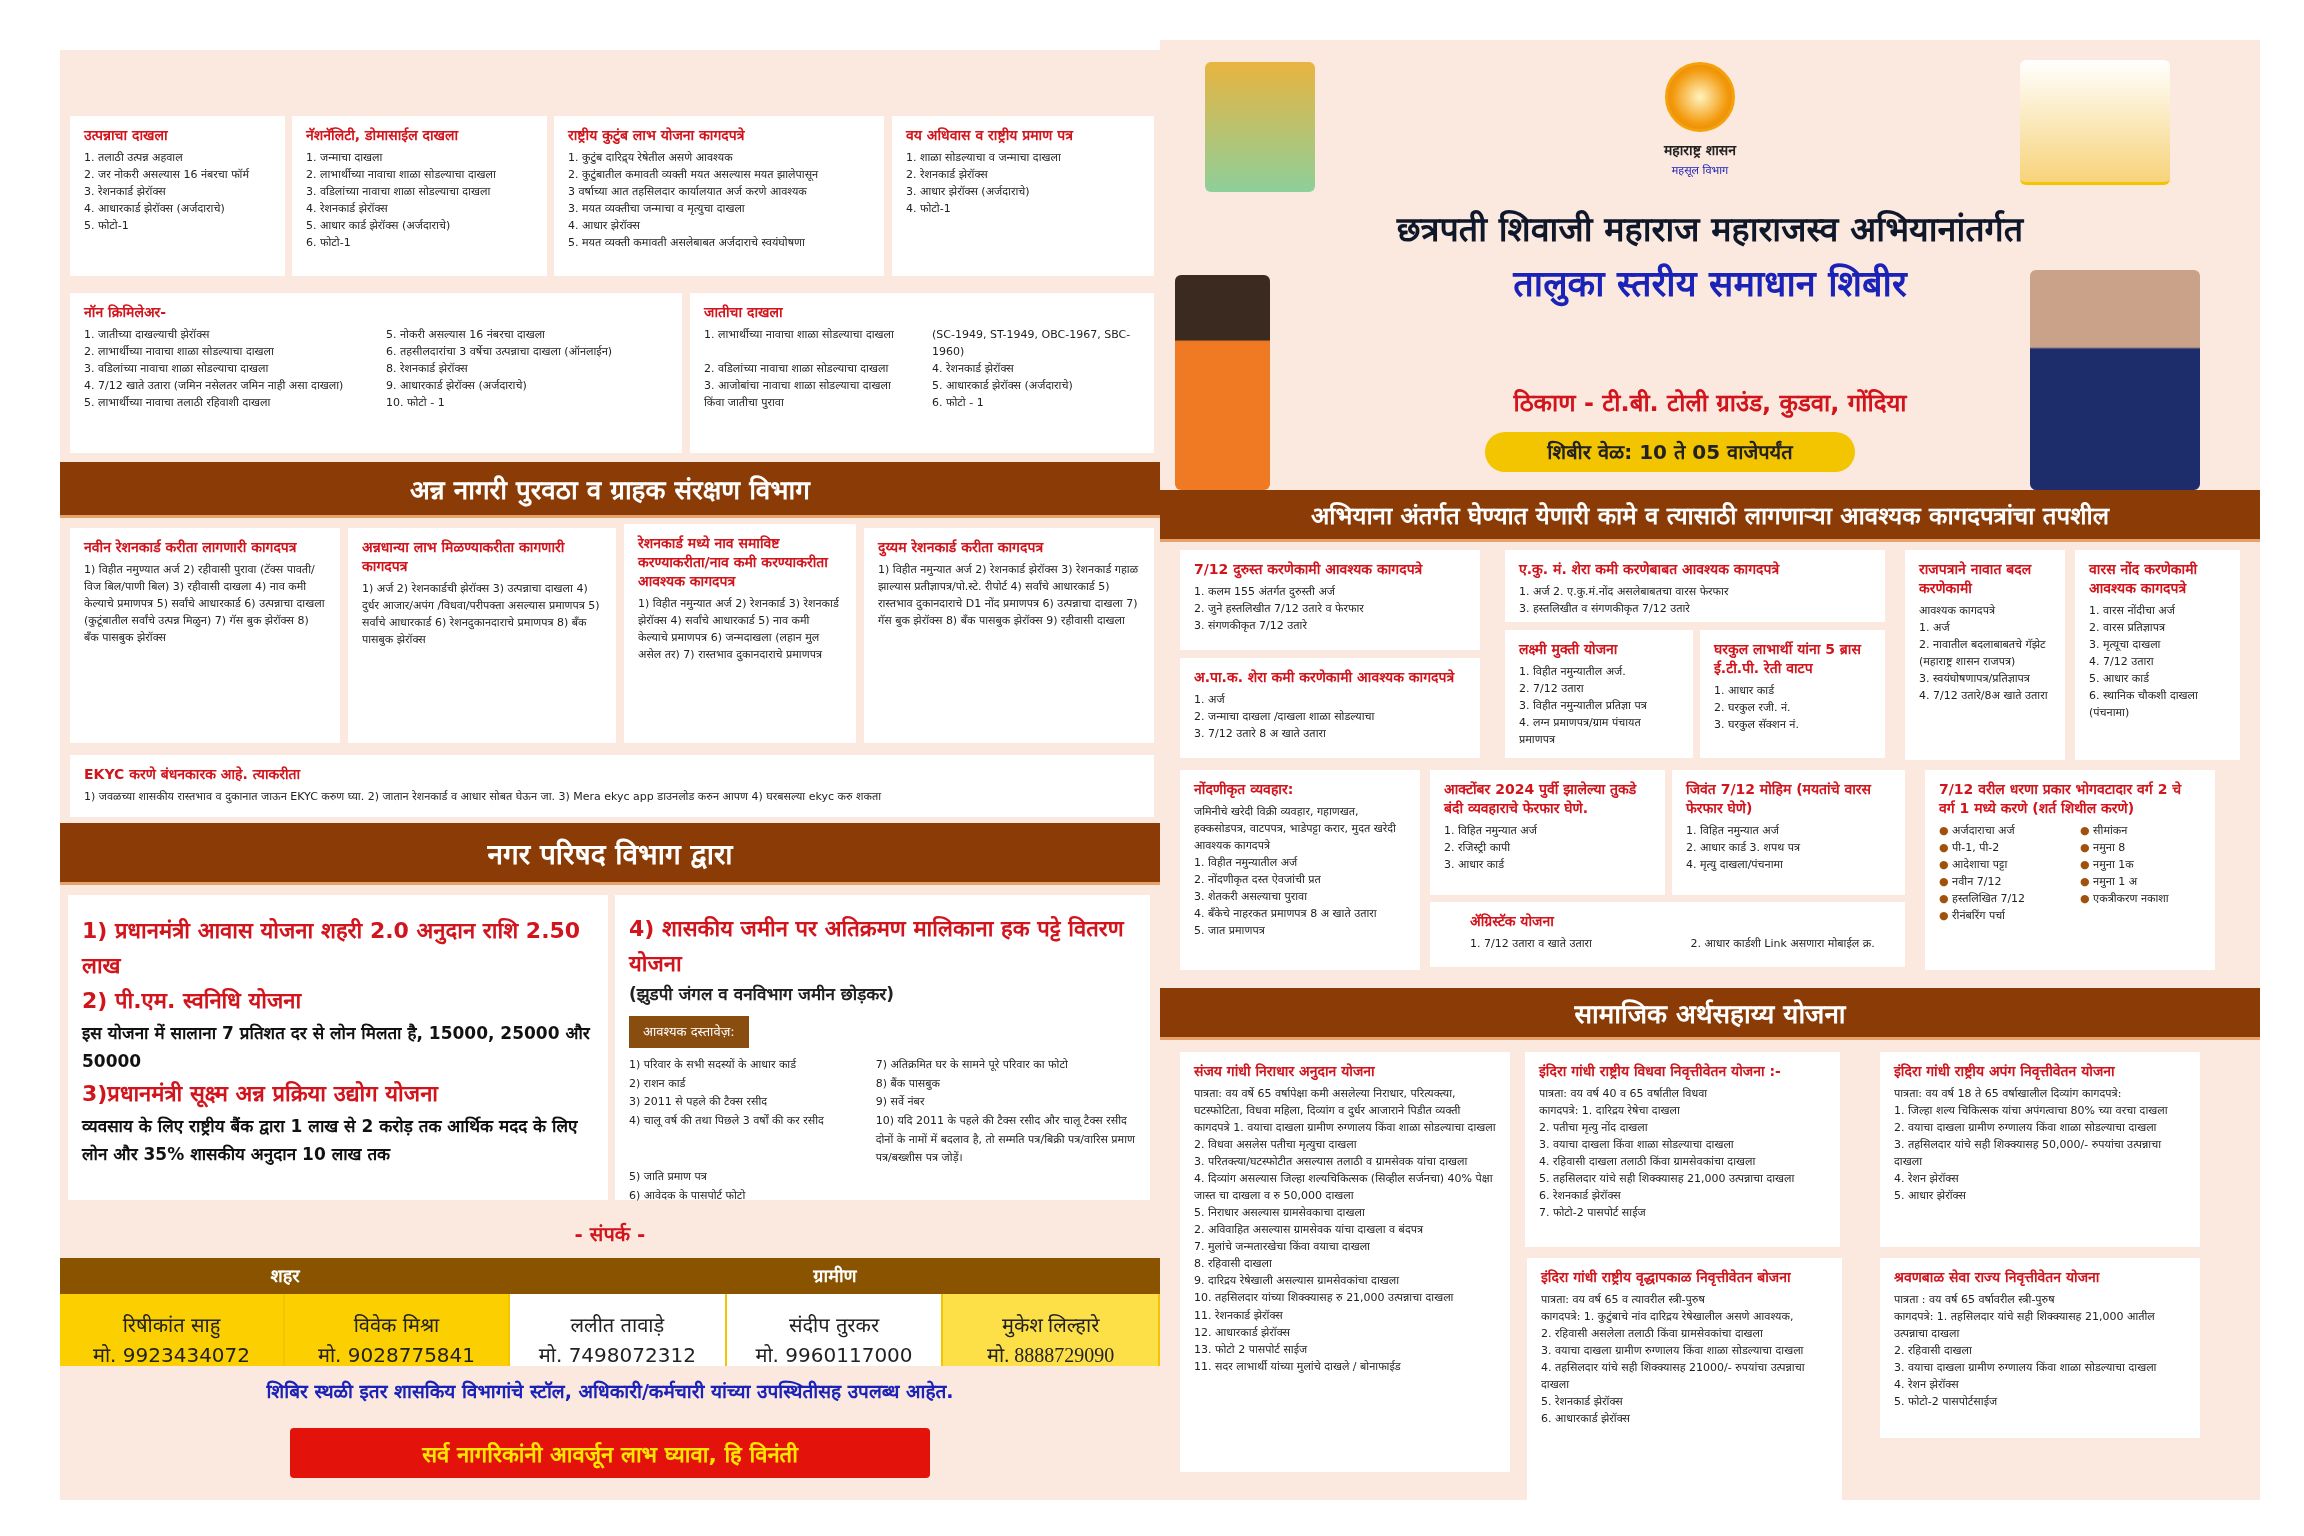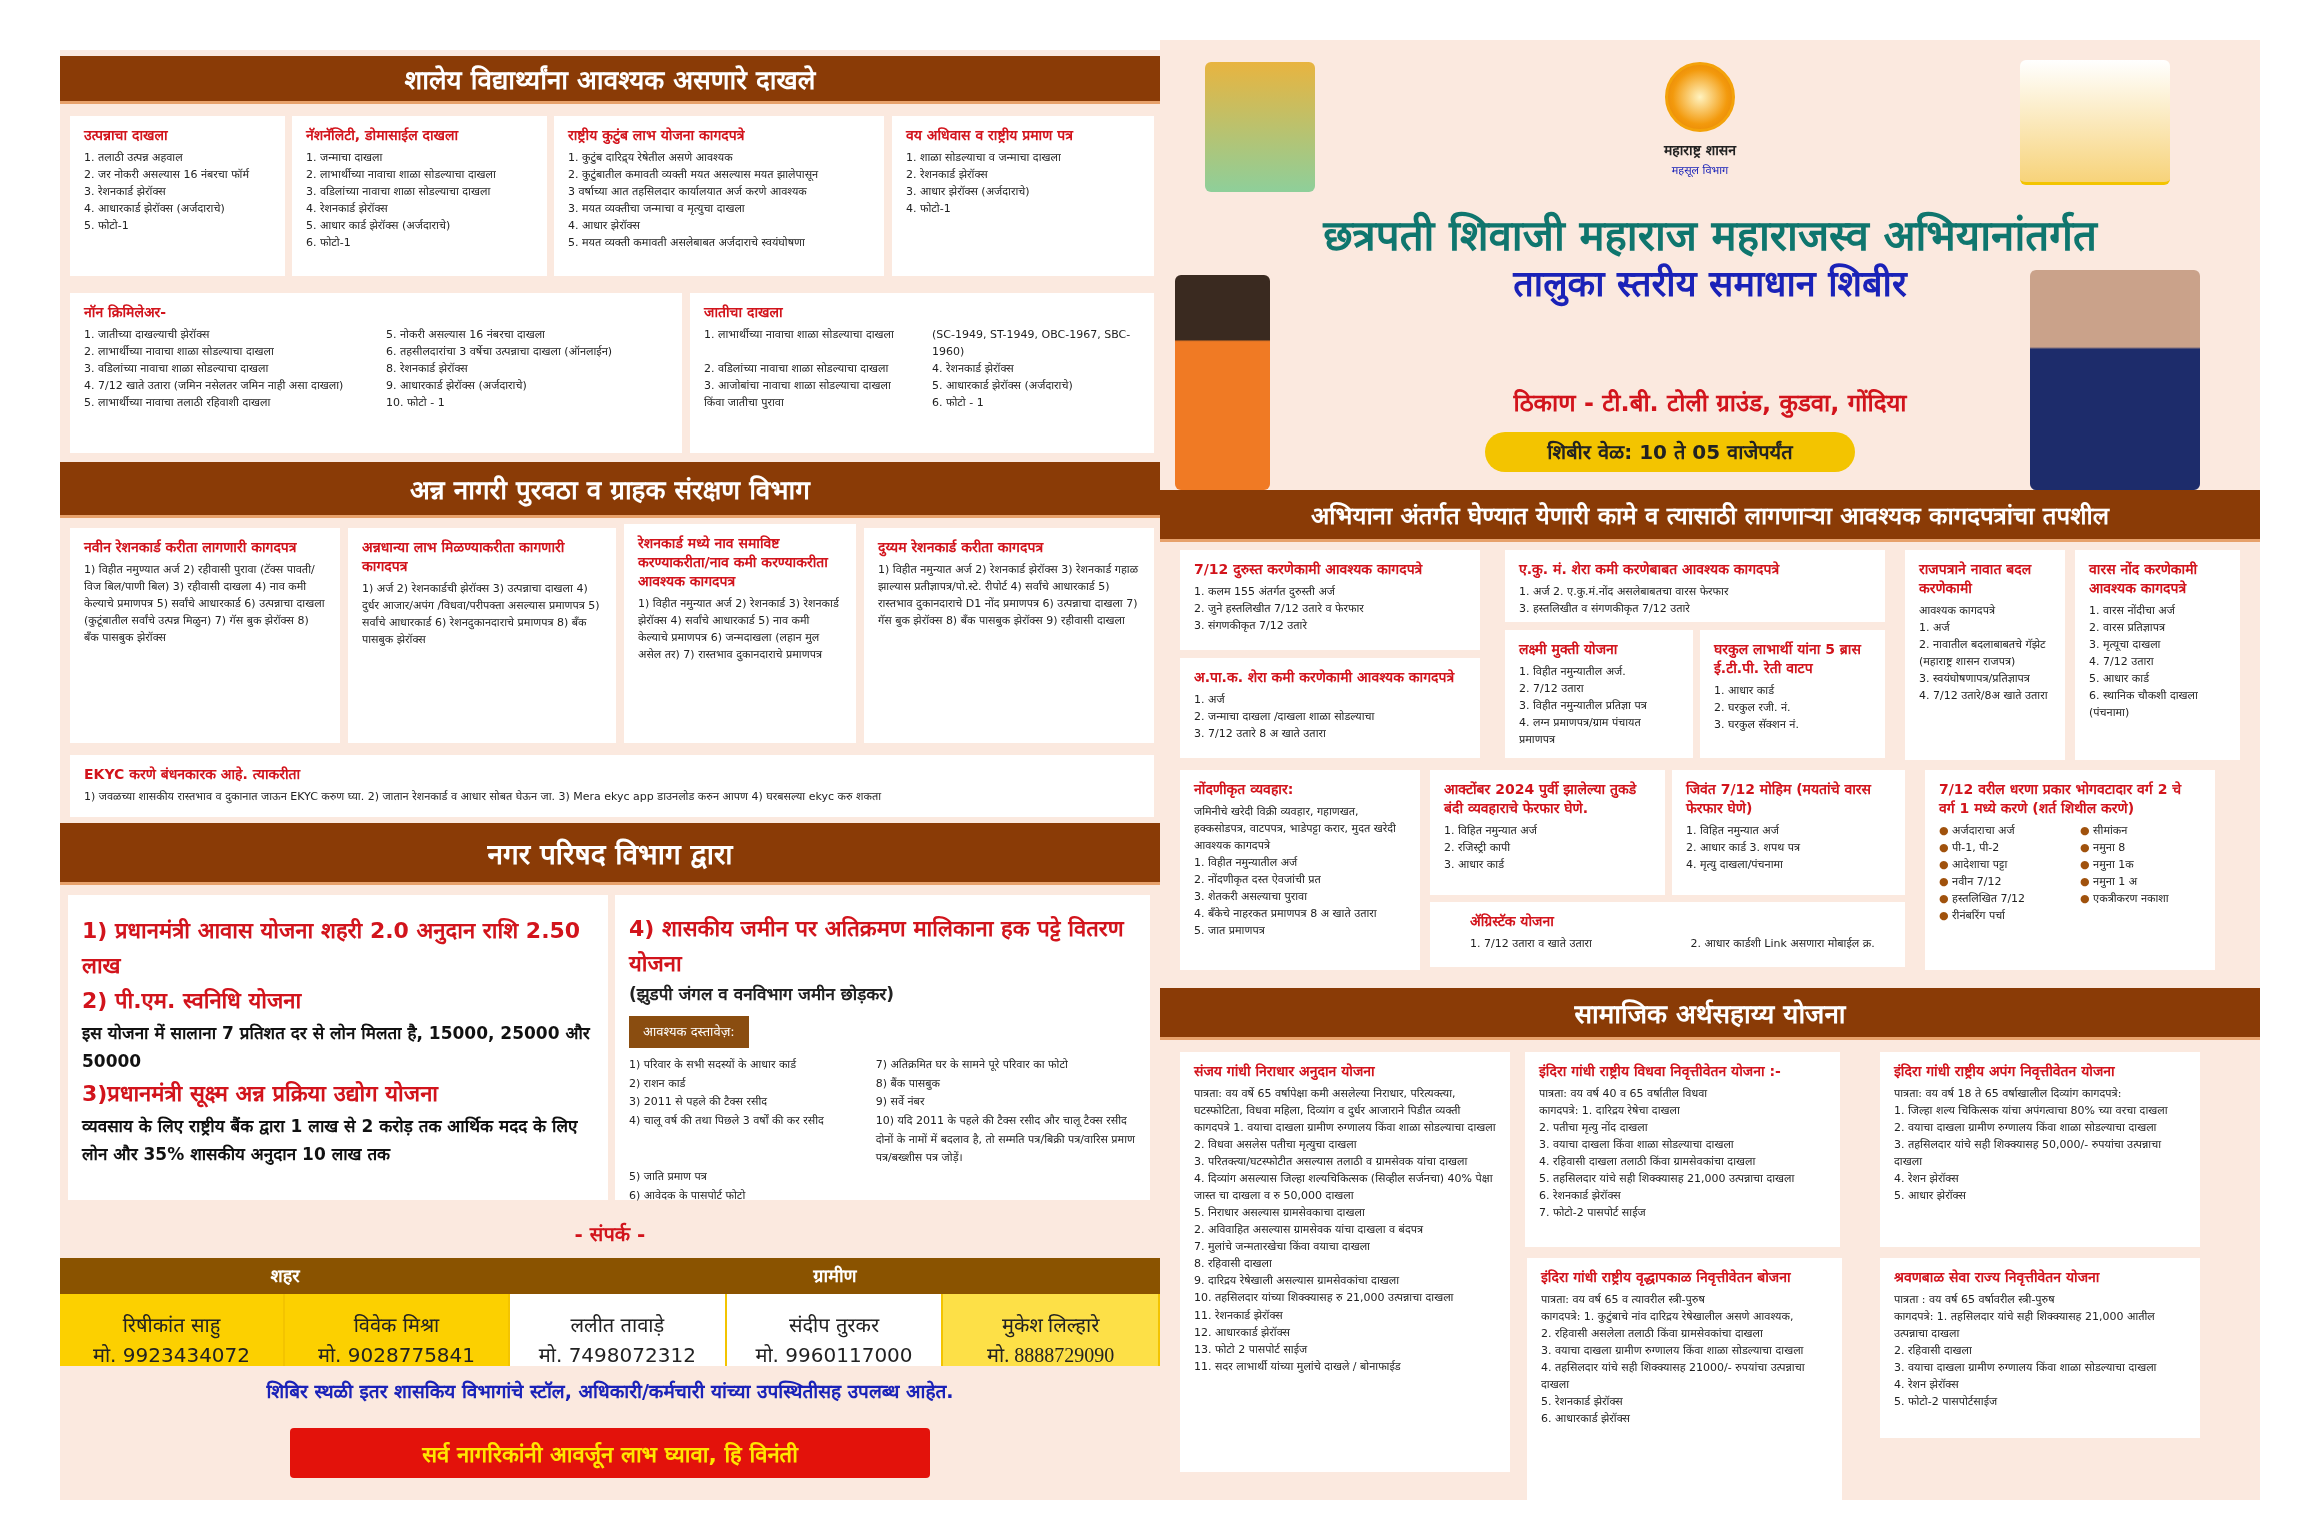--- a/index.html
+++ b/index.html
@@ -18,21 +18,20 @@
 .contact-head{position:absolute;left:0;width:1100px;top:1208px;height:36px;background:#8a5300;color:#fff;font-size:18px;font-weight:bold;display:flex}
 .contact-row{position:absolute;left:0;top:1244px;width:1100px;height:72px;display:flex}
 .ct{flex:1;text-align:center;font-size:20px;line-height:1.5;border-right:2px solid #f3c400;padding-top:16px}
 .bullet-list li::before{content:"● ";color:#a0520d}
 .photo{position:absolute;border-radius:6px}
 </style>
 </head>
 <body>
 
 <div id="left" class="panel">
-  <div class="band" style="height:48px;font-size:26px;margin-top:6px">शालेय विद्यार्थ्यांना आवश्यक असणारे दाखले</div>
 
   <div class="card" style="left:10px;top:66px;width:215px;height:160px">
       <h4>उत्पन्नाचा दाखला</h4>
       <ul>
         <li>1. तलाठी उत्पन्न अहवाल</li>
         <li>2. जर नोकरी असल्यास 16 नंबरचा फॉर्म</li>
         <li>3. रेशनकार्ड झेरॉक्स</li>
         <li>4. आधारकार्ड झेरॉक्स (अर्जदाराचे)</li>
         <li>5. फोटो-1</li>
       </ul>
@@ -181,21 +180,21 @@
   <div style="position:absolute;top:1378px;left:230px;width:640px;height:50px;background:#e3120b;border-radius:4px;color:#ffe600;font-size:22px;font-weight:bold;display:flex;align-items:center;justify-content:center">सर्व नागरिकांनी आवर्जून लाभ घ्यावा, हि विनंती</div>
 </div>
 
 <div id="right" class="panel">
   <div class="photo" style="left:45px;top:22px;width:110px;height:130px;background:linear-gradient(#e8b440,#8ecf9a)"></div>
   <div style="position:absolute;left:505px;top:22px;width:70px;height:70px;border-radius:50%;background:radial-gradient(#fff3c0,#f39a0d 60%,#e27a00);border:3px solid #f3a20a"></div>
   <div style="position:absolute;left:460px;top:100px;width:160px;text-align:center;font-size:14px;font-weight:bold">महाराष्ट्र शासन</div>
   <div style="position:absolute;left:460px;top:122px;width:160px;text-align:center;font-size:11px;color:#1a22b8">महसूल विभाग</div>
   <div class="photo" style="left:860px;top:20px;width:150px;height:125px;background:linear-gradient(#fff,#f7d37a);border-bottom:3px solid #f3c400"></div>
 
-  <div style="position:absolute;left:0;top:165px;width:1100px;text-align:center;color:#0f766e;font-size:42px;font-weight:bold">छत्रपती शिवाजी महाराज महाराजस्व अभियानांतर्गत</div>
+  <div style="position:absolute;left:0;top:165px;width:1100px;text-align:center;color:#0f172a;font-size:34px;font-weight:bold">छत्रपती शिवाजी महाराज महाराजस्व अभियानांतर्गत</div>
   <div style="position:absolute;left:0;top:218px;width:1100px;text-align:center;color:#1a22b8;font-size:36px;font-weight:bold">तालुका स्तरीय समाधान शिबीर</div>
   <div class="photo" style="left:15px;top:235px;width:95px;height:215px;background:linear-gradient(#3a2a20 30%,#f07a24 31%)"></div>
   <div class="photo" style="left:870px;top:230px;width:170px;height:220px;background:linear-gradient(#caa28a 35%,#1d2c6b 36%)"></div>
   <div style="position:absolute;left:0;top:345px;width:1100px;text-align:center;color:#d2141c;font-size:24px;font-weight:bold">ठिकाण - टी.बी. टोली ग्राउंड, कुडवा, गोंदिया</div>
   <div style="position:absolute;left:325px;top:392px;width:370px;height:40px;background:#f3c400;border-radius:20px;text-align:center;line-height:40px;font-size:20px;font-weight:bold">शिबीर वेळ: 10 ते 05 वाजेपर्यंत</div>
 
   <div class="band" style="position:absolute;left:0;top:450px;width:1100px;height:52px;font-size:24px">अभियाना अंतर्गत घेण्यात येणारी कामे व त्यासाठी लागणाऱ्या आवश्यक कागदपत्रांचा तपशील</div>
 
   <div class="card" style="left:20px;top:510px;width:300px;height:100px">
       <h4>7/12 दुरुस्त करणेकामी आवश्यक कागदपत्रे</h4>

